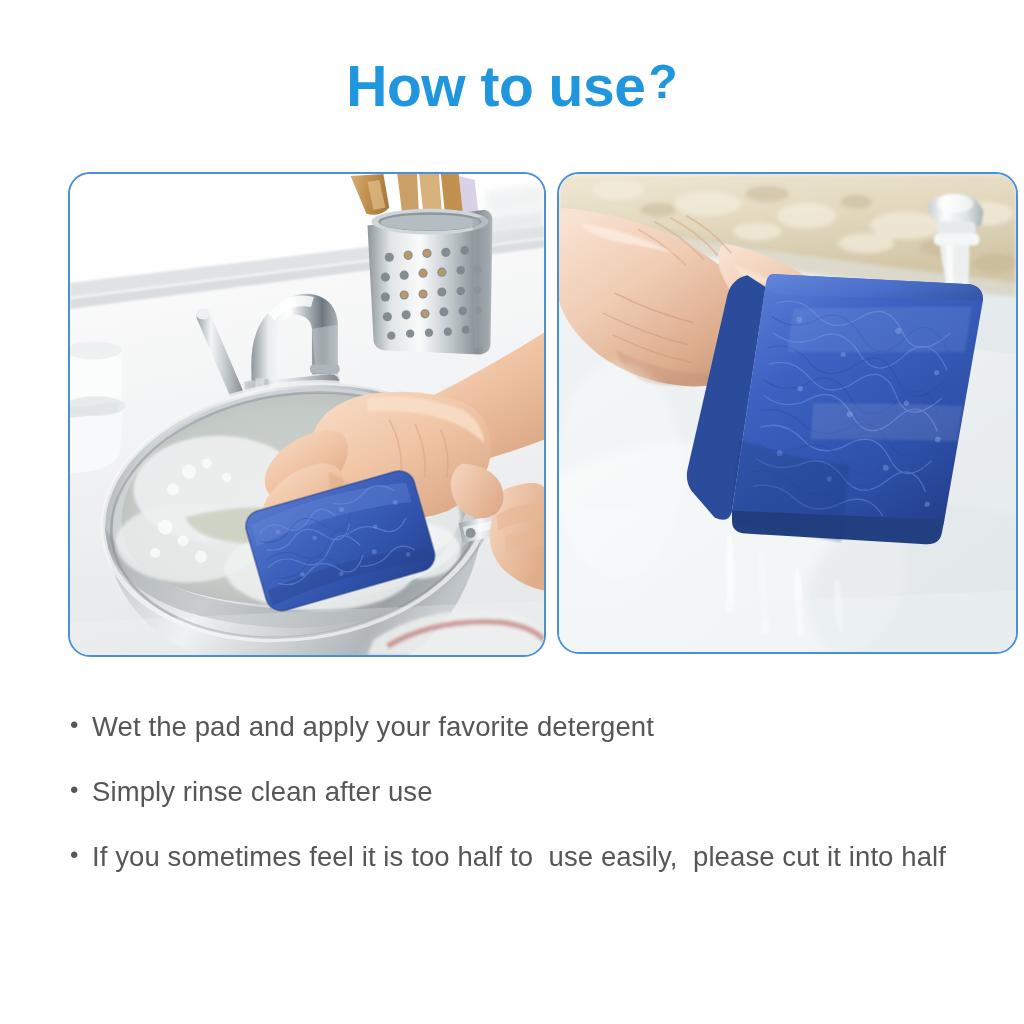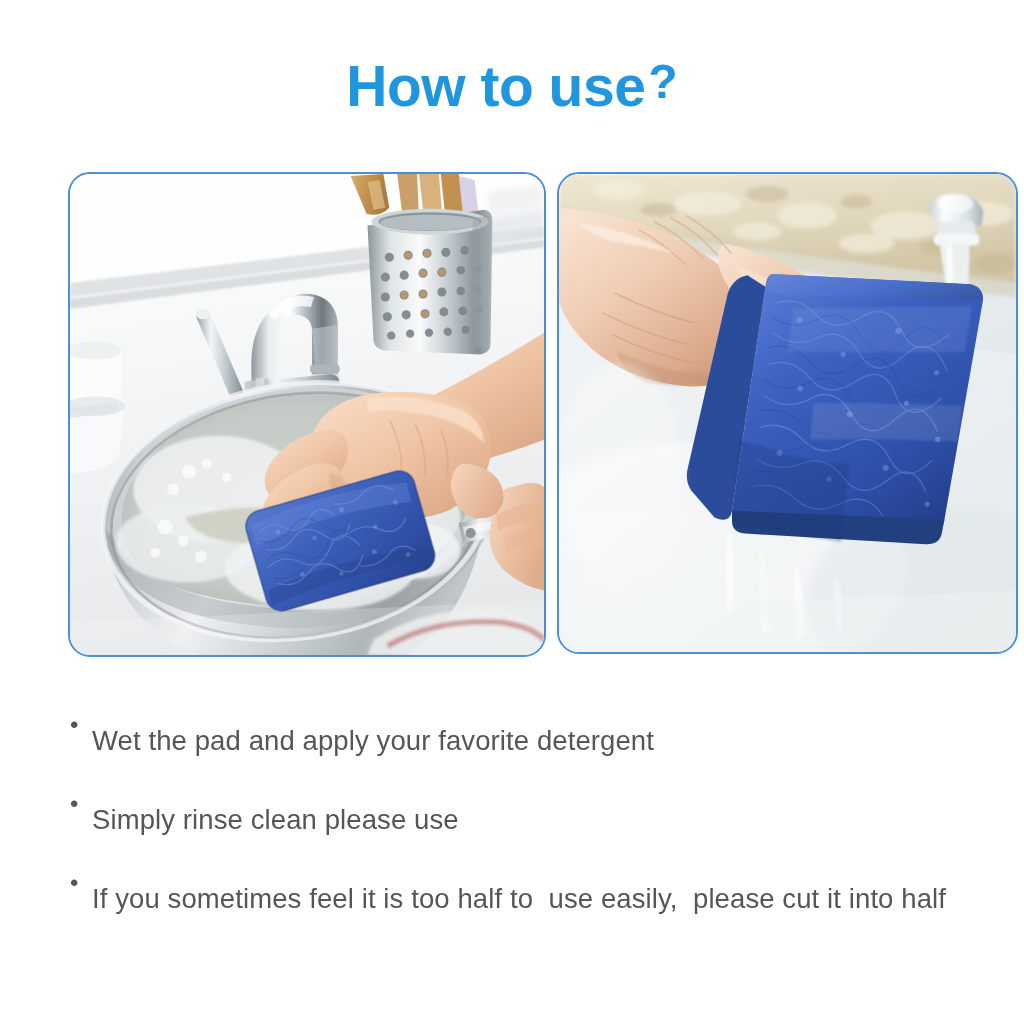--- a/index.html
+++ b/index.html
@@ -100,21 +100,20 @@
     flex: 0 0 auto;
     width: 22px;
     text-align: left;
     font-size: 24px;
     line-height: 1.45;
     color: #565656;
   }
   .bullet-text {
     flex: 1 1 auto;
     white-space: pre-wrap;
-    margin-top: 14px;
   }
 </style>
 </head>
 <body>
 
 <div id="page">
 
   <div class="title-wrap">
     <span class="title-text">How to use</span><span class="title-qmark">?</span>
   </div>
@@ -595,21 +594,21 @@
     </svg>
   </div>
 
   <div class="bullets">
     <div class="bullet-row">
       <span class="bullet-dot">•</span>
       <span class="bullet-text">Wet the pad and apply your favorite detergent</span>
     </div>
     <div class="bullet-row">
       <span class="bullet-dot">•</span>
-      <span class="bullet-text">Simply rinse clean please use</span>
+      <span class="bullet-text">Simply rinse clean after use</span>
     </div>
     <div class="bullet-row">
       <span class="bullet-dot">•</span>
       <span class="bullet-text">If you sometimes feel it is too half to  use easily,  please cut it into half</span>
     </div>
   </div>
 
 </div>
 
 </body></html>

